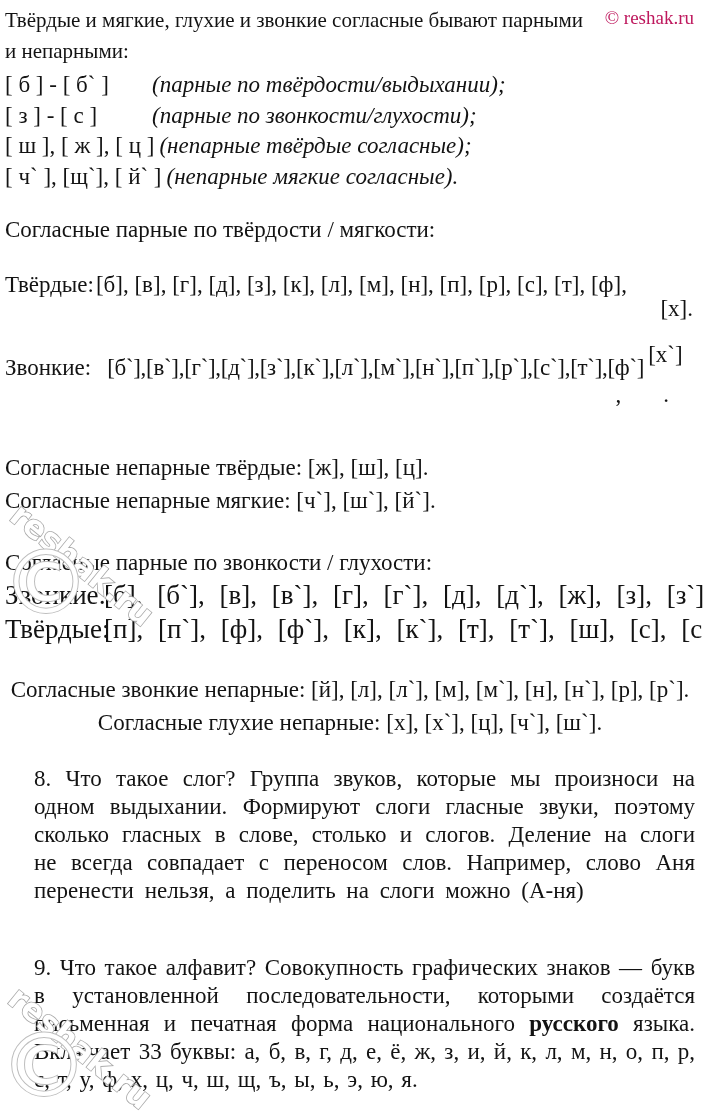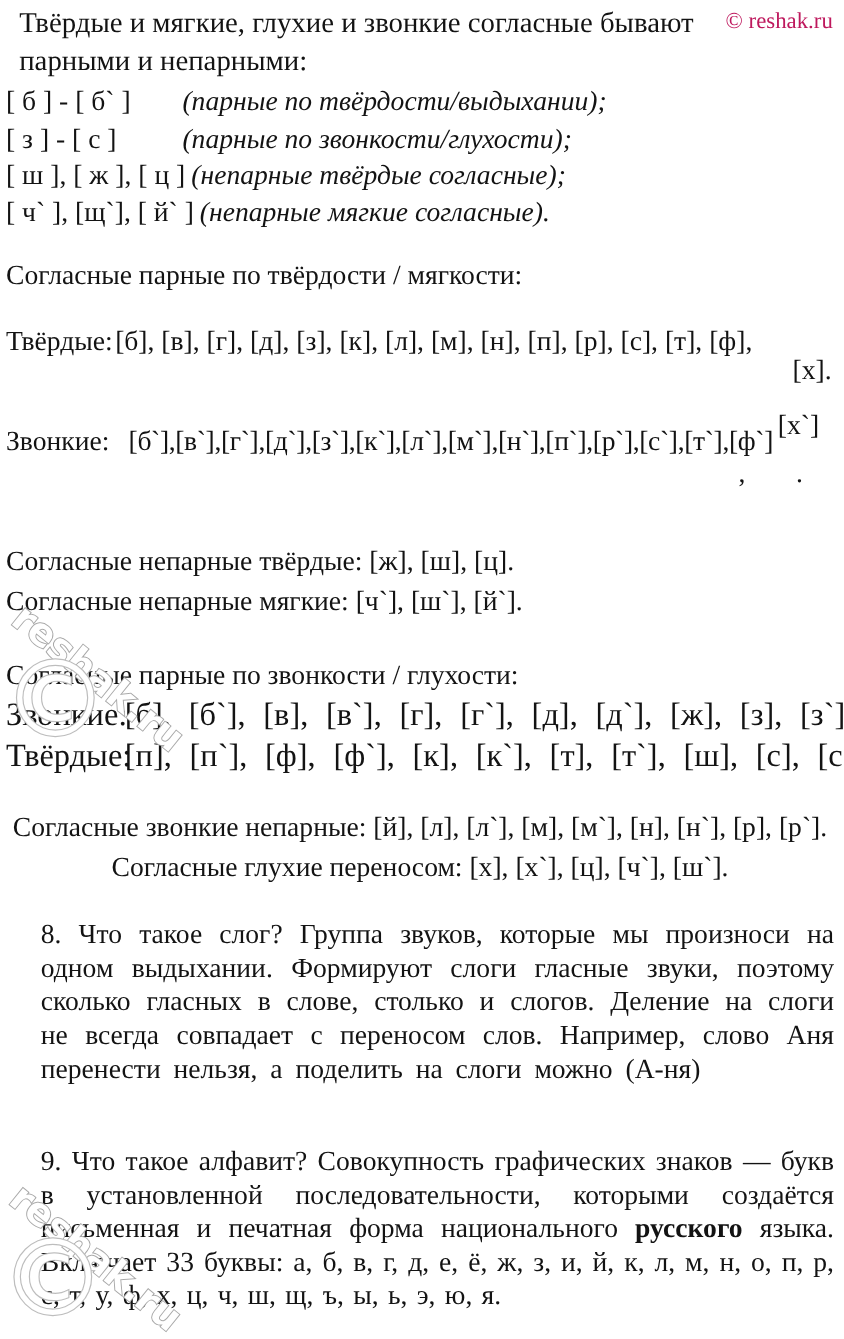--- a/index.html
+++ b/index.html
@@ -12,21 +12,21 @@
     color:#131313;
     overflow:hidden;
   }
   .content { position:relative; padding:5px 8px 0 5px; z-index:1; }
 
   .copyright {
     position:absolute; top:7px; right:9px;
     font-size:19px; color:#be185d; z-index:1;
   }
 
-  .intro { width:585px; font-size:24px; line-height:31px;margin-left:11px; }
+  .intro { width:585px; font-size:21px; line-height:31px; }
 
   .pairs { margin-top:3px; }
   .pair-row { display:flex; font-size:23px; line-height:30.5px; white-space:pre; }
   .pair-sym { min-width:142px; }
   .pair-note { font-style:italic; margin-left:5px; }
 
   .sec-heading { margin-top:22px; font-size:23px; line-height:31px; }
 
   .hard-row { position:relative; margin-top:24px; font-size:23px; line-height:31px; white-space:nowrap; }
   .hard-row .row-label { margin-right:2px; }
@@ -121,21 +121,21 @@
       <span class="row-label">Звонкие:</span>
       <span class="voice-list">[б], [б`], [в], [в`], [г], [г`], [д], [д`], [ж], [з], [з`].</span>
     </div>
     <div class="voice-row">
       <span class="row-label">Твёрдые:</span>
       <span class="voice-list">[п], [п`], [ф], [ф`], [к], [к`], [т], [т`], [ш], [с], [с`].</span>
     </div>
 
     <div class="unpaired-block2">
       <p>Согласные звонкие непарные: [й], [л], [л`], [м], [м`], [н], [н`], [р], [р`].</p>
-      <p>Согласные глухие переносом: [х], [х`], [ц], [ч`], [ш`].</p>
+      <p>Согласные глухие непарные: [х], [х`], [ц], [ч`], [ш`].</p>
     </div>
 
     <p class="para">8. Что такое слог? Группа звуков, которые мы произноси на одном выдыхании. Формируют слоги гласные звуки, поэтому сколько гласных в слове, столько и слогов. Деление на слоги не всегда совпадает с переносом слов. Например, слово Аня перенести нельзя, а поделить на слоги можно (А-ня)</p>
 
     <p class="para para-alphabet"><span>9. Что такое алфавит? Совокупность графических знаков — букв в установленной последовательности, которыми создаётся письменная и печатная форма национального </span><span class="bold-word">русского</span><span> языка. Включает 33 буквы: а, б, в, г, д, е, ё, ж, з, и, й, к, л, м, н, о, п, р, с, т, у, ф, х, ц, ч, ш, щ, ъ, ы, ь, э, ю, я.</span></p>
 
   </div>
 
   <svg class="watermark wm-1" width="250" height="190" viewBox="0 0 250 190">
     <text class="wm-text" x="8" y="36" transform="rotate(39 8 36)">reshak.ru</text>

